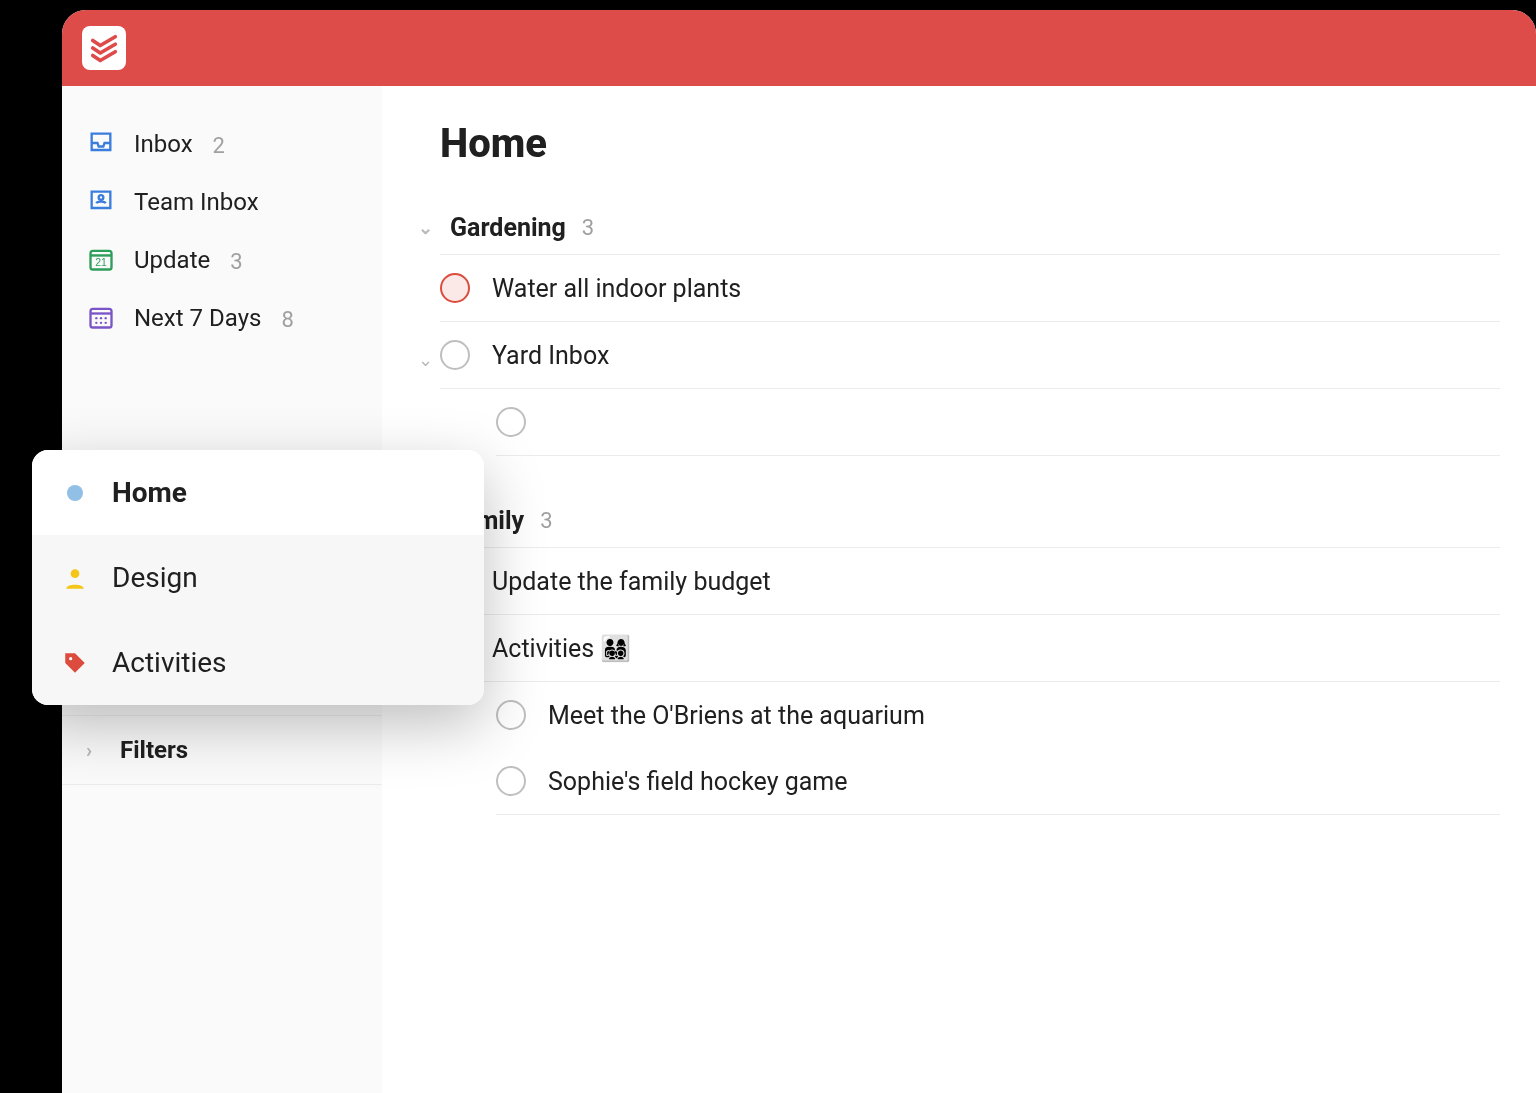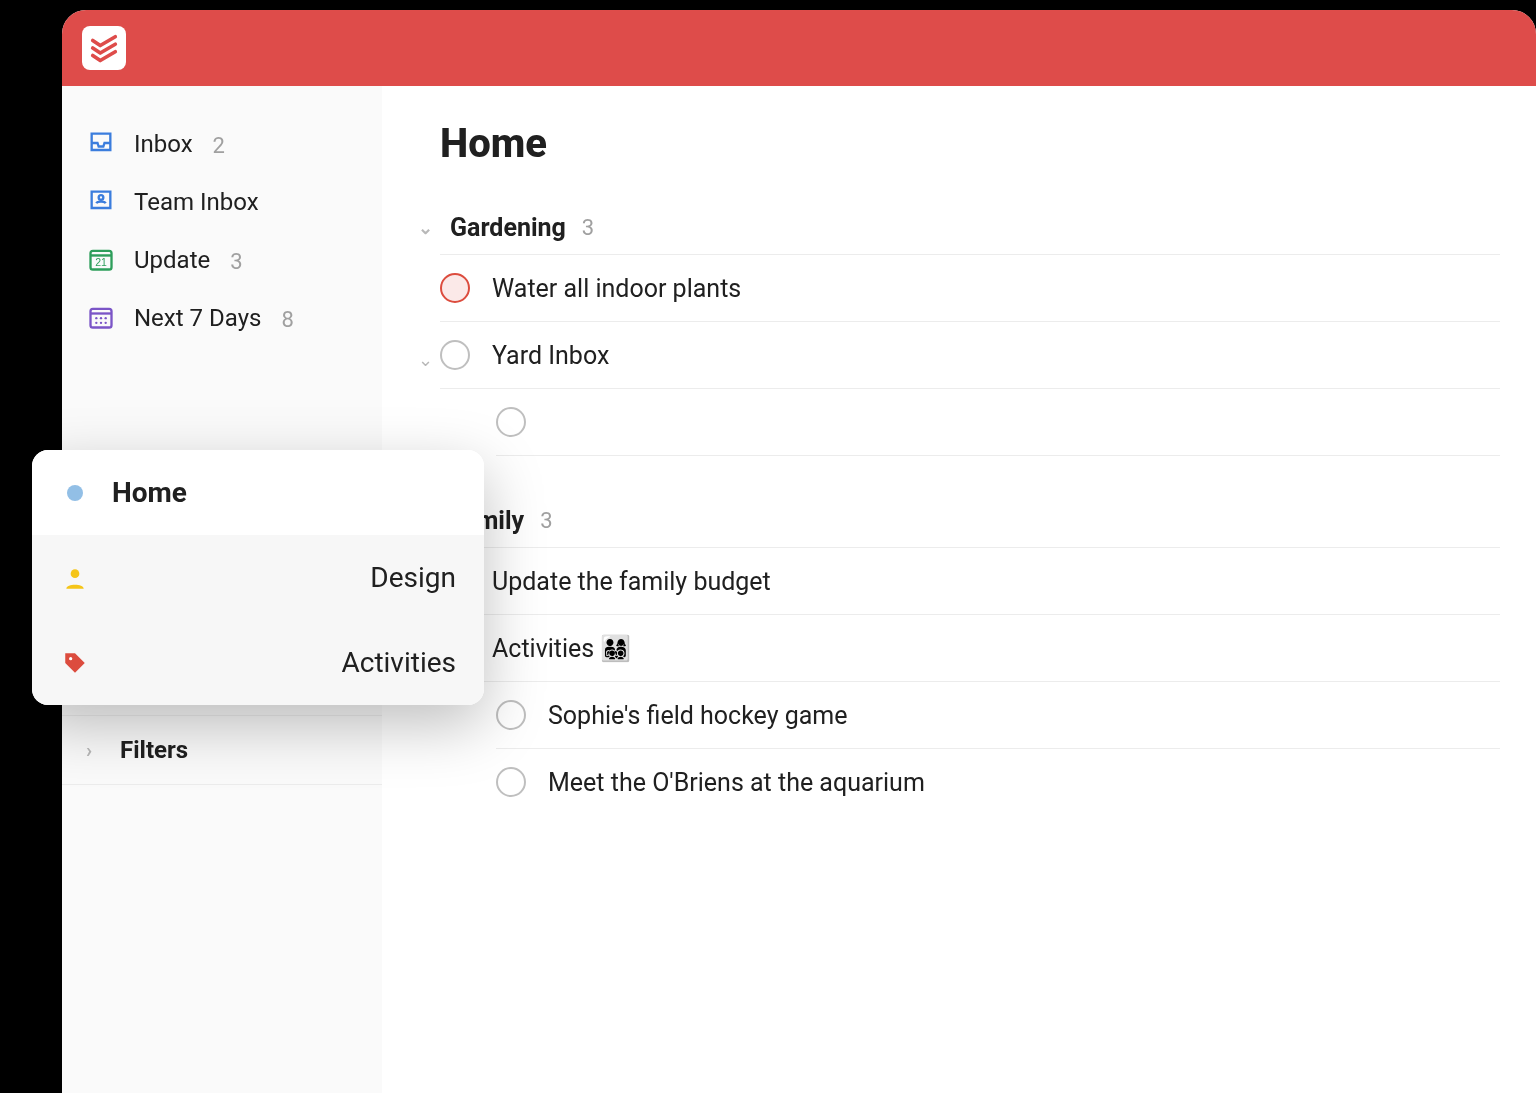--- a/index.html
+++ b/index.html
@@ -137,21 +137,21 @@
   .pop-item {
     display: flex;
     align-items: center;
     gap: 22px;
     padding: 26px 28px;
     font-size: 28px;
     color: #202020;
     cursor: pointer;
   }
   .pop-item.active { background: #fff; font-weight: 700; }
-  .pop-item:not(.active) { background: #f7f7f7; justify-content: space-between; }
+  .pop-item:not(.active) { background: #f7f7f7; }
   .pop-icon { width: 30px; height:30px; display:flex; align-items:center; justify-content:center; flex-shrink:0;}
   .dot { width:16px; height:16px; border-radius:50%; }
 </style>
 </head>
 <body>
 
 <div class="app-window">
   <div class="topbar">
     <div class="logo">
       <svg width="30" height="30" viewBox="0 0 24 24">
@@ -254,27 +254,27 @@
       </div>
       <div class="task-row">
         <span class="check p2"></span>
         <span>Update the family budget</span>
       </div>
       <div class="task-row">
         <span class="has-chev">⌄</span>
         <span class="check"></span>
         <span>Activities 👨‍👩‍👧‍👦</span>
       </div>
+      <div class="task-row sub" style="border-bottom:none">
+        <span class="check"></span>
+        <span>Meet the O'Briens at the aquarium</span>
+      </div>
       <div class="task-row sub">
         <span class="check"></span>
         <span>Sophie's field hockey game</span>
-      </div>
-      <div class="task-row sub" style="border-bottom:none">
-        <span class="check"></span>
-        <span>Meet the O'Briens at the aquarium</span>
       </div>
     </div>
   </div>
 </div>
 
 <div class="popover">
   <div class="pop-item active">
     <span class="pop-icon">
         <span class="dot" style="background:#92bfe6"></span>
       </span>

